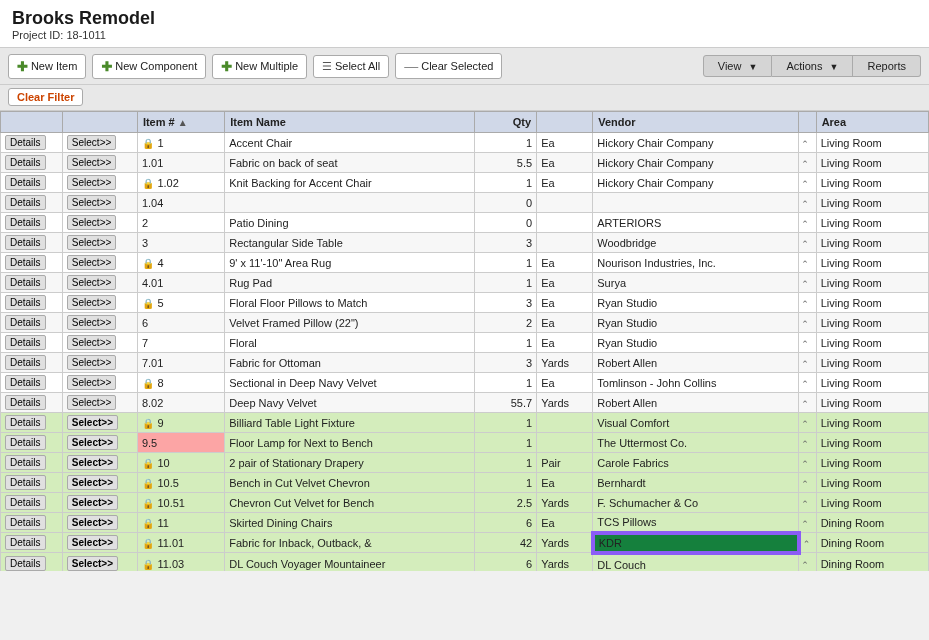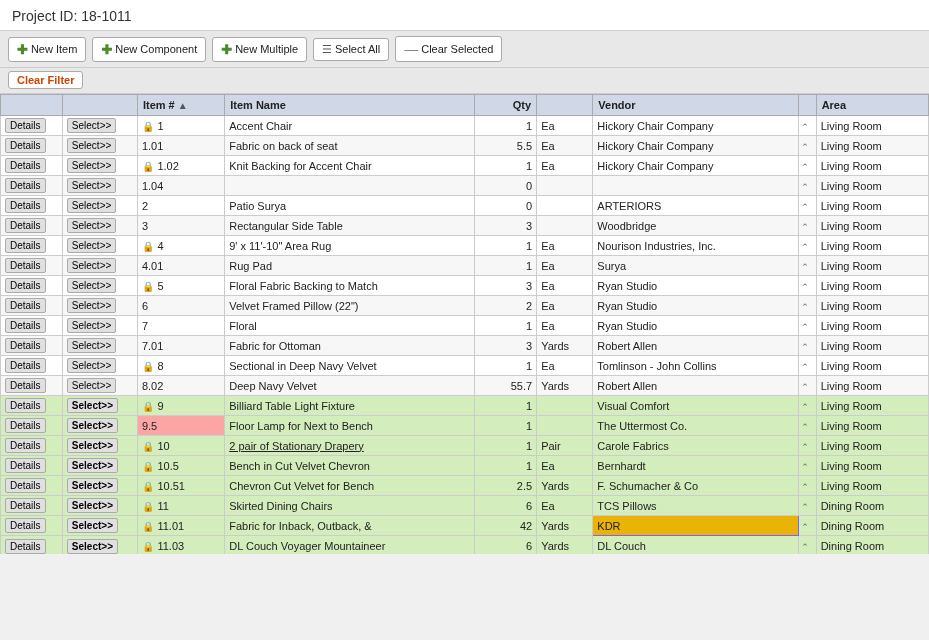--- a/index.html
+++ b/index.html
@@ -7,21 +7,22 @@
     table { width: 100%; border-collapse: collapse; background: white; }
     thead tr th { background: #d0d8e8; border: 1px solid #aaa; padding: 4px 5px; text-align: left; font-size: 11px; font-weight: bold; color: #222; white-space: nowrap; position: sticky; top: 0; z-index: 10; }
     tbody tr td { border: 1px solid #ccc; padding: 2px 4px; font-size: 11px; color: #222; white-space: nowrap; }
     tbody tr:nth-child(even) { background: #f7f7f7; }
     tbody tr:nth-child(odd) { background: #ffffff; }
   </style>
 </head>
 <body>
 
 <div style="background:white; padding:8px 12px 6px 12px; border-bottom:1px solid #ccc;">
-  <div style="font-size:14px; color:#333;">Project ID: 18-1011</div>
+  <div style="font-size:18px; font-weight:bold; color:#1a1a1a;">Brooks Remodel</div>
+  <div style="font-size:11px; color:#333;">Project ID: 18-1011</div>
 </div>
 
 <div style="background:#e8e8e8; padding:5px 8px; display:flex; align-items:center; gap:6px; border-bottom:1px solid #ccc;">
   <button style="display:flex;align-items:center;gap:3px;padding:4px 8px;background:white;border:1px solid #aaa;border-radius:3px;cursor:pointer;font-size:11px;color:#222;white-space:nowrap;">
     <span style="color:#4a8a2a;font-weight:bold;font-size:13px;">✚</span>
     <span>New Item</span>
   </button>
   <button style="display:flex;align-items:center;gap:3px;padding:4px 8px;background:white;border:1px solid #aaa;border-radius:3px;cursor:pointer;font-size:11px;color:#222;white-space:nowrap;">
     <span style="color:#4a8a2a;font-weight:bold;font-size:13px;">✚</span>
     <span>New Component</span>
@@ -32,20 +33,33 @@
   </button>
   <button style="display:flex;align-items:center;gap:3px;padding:4px 8px;background:white;border:1px solid #aaa;border-radius:3px;cursor:pointer;font-size:11px;color:#222;white-space:nowrap;">
     <span style="color:#555;font-size:11px;">☰</span>
     <span>Select All</span>
   </button>
   <button style="display:flex;align-items:center;gap:3px;padding:4px 8px;background:white;border:1px solid #aaa;border-radius:3px;cursor:pointer;font-size:11px;color:#222;white-space:nowrap;">
     <span style="color:#888;font-size:14px;">—</span>
     <span>Clear Selected</span>
   </button>
   <div style="flex:1;"></div>
+  <div style="display:flex;">
+    <button style="padding:4px 14px;background:#d5d5d5;border:1px solid #aaa;border-radius:3px 0 0 3px;font-size:11px;cursor:pointer;color:#222;white-space:nowrap;">
+      <span>View</span>
+      <span style="font-size:9px;margin-left:4px;">▼</span>
+    </button>
+    <button style="padding:4px 14px;background:#d5d5d5;border:1px solid #aaa;border-left:none;font-size:11px;cursor:pointer;color:#222;white-space:nowrap;">
+      <span>Actions</span>
+      <span style="font-size:9px;margin-left:4px;">▼</span>
+    </button>
+    <button style="padding:4px 14px;background:#d5d5d5;border:1px solid #aaa;border-left:none;border-radius:0 3px 3px 0;font-size:11px;cursor:pointer;color:#222;white-space:nowrap;">
+      <span>Reports</span>
+    </button>
+  </div>
 </div>
 
 <div style="background:#e8e8e8; padding:3px 8px 4px 8px; border-bottom:1px solid #ccc;">
   <button style="display:inline-flex;align-items:center;padding:2px 8px;background:white;border:1px solid #aaa;border-radius:3px;font-size:11px;color:#cc4400;cursor:pointer;font-weight:bold;">
     <span>Clear Filter</span>
   </button>
 </div>
 
 <div style="overflow-y:auto; height:460px;">
   <table style="width:100%;border-collapse:collapse;background:white;">
@@ -124,21 +138,21 @@
     <td style="border:1px solid #ccc;padding:2px 4px;background:#f7f7f7;">Living Room</td>
   </tr>
         <tr style="background: rgb(255, 255, 255);">
     <td style="border:1px solid #ccc;padding:2px 4px;background:#ffffff;">
       <button style="padding:1px 4px;background:#e0e0e0;border:1px solid #aaa;border-radius:2px;cursor:pointer;font-size:10px;">Details</button>
     </td>
     <td style="border:1px solid #ccc;padding:2px 4px;background:#ffffff;">
       <button style="padding:1px 4px;background:#e0e0e0;border:1px solid #aaa;border-radius:2px;cursor:pointer;font-size:10px;">Select&gt;&gt;</button>
     </td>
     <td style="border:1px solid #ccc;padding:2px 4px;background:#ffffff;"> 2</td>
-    <td style="border:1px solid #ccc;padding:2px 4px;background:#ffffff;">Patio Surya</td>
+    <td style="border:1px solid #ccc;padding:2px 4px;background:#ffffff;">Patio Dining</td>
     <td style="border:1px solid #ccc;padding:2px 4px;text-align:right;background:#ffffff;">0</td>
     <td style="border:1px solid #ccc;padding:2px 4px;background:#ffffff;"></td>
     <td style="border:1px solid #ccc;padding:2px 4px;background:#ffffff;">ARTERIORS</td>
     <td style="border:1px solid #ccc;padding:2px 2px;background:#ffffff;"><span style="color:#666;font-size:9px;">⌃</span></td>
     <td style="border:1px solid #ccc;padding:2px 4px;background:#ffffff;">Living Room</td>
   </tr>
         <tr style="background: rgb(247, 247, 247);">
     <td style="border:1px solid #ccc;padding:2px 4px;background:#f7f7f7;">
       <button style="padding:1px 4px;background:#e0e0e0;border:1px solid #aaa;border-radius:2px;cursor:pointer;font-size:10px;">Details</button>
     </td>
@@ -184,21 +198,21 @@
     <td style="border:1px solid #ccc;padding:2px 4px;background:#f7f7f7;">Living Room</td>
   </tr>
         <tr style="background: rgb(255, 255, 255);">
     <td style="border:1px solid #ccc;padding:2px 4px;background:#ffffff;">
       <button style="padding:1px 4px;background:#e0e0e0;border:1px solid #aaa;border-radius:2px;cursor:pointer;font-size:10px;">Details</button>
     </td>
     <td style="border:1px solid #ccc;padding:2px 4px;background:#ffffff;">
       <button style="padding:1px 4px;background:#e0e0e0;border:1px solid #aaa;border-radius:2px;cursor:pointer;font-size:10px;">Select&gt;&gt;</button>
     </td>
     <td style="border:1px solid #ccc;padding:2px 4px;background:#ffffff;"><span style="color:#666;font-size:10px;">🔒</span> 5</td>
-    <td style="border:1px solid #ccc;padding:2px 4px;background:#ffffff;">Floral Fabric Backing to Match</td>
+    <td style="border:1px solid #ccc;padding:2px 4px;background:#ffffff;">Floral Floor Pillows to Match</td>
     <td style="border:1px solid #ccc;padding:2px 4px;text-align:right;background:#ffffff;">3</td>
     <td style="border:1px solid #ccc;padding:2px 4px;background:#ffffff;">Ea</td>
     <td style="border:1px solid #ccc;padding:2px 4px;background:#ffffff;">Ryan Studio</td>
     <td style="border:1px solid #ccc;padding:2px 2px;background:#ffffff;"><span style="color:#666;font-size:9px;">⌃</span></td>
     <td style="border:1px solid #ccc;padding:2px 4px;background:#ffffff;">Living Room</td>
   </tr>
         <tr style="background: rgb(247, 247, 247);">
     <td style="border:1px solid #ccc;padding:2px 4px;background:#f7f7f7;">
       <button style="padding:1px 4px;background:#e0e0e0;border:1px solid #aaa;border-radius:2px;cursor:pointer;font-size:10px;">Details</button>
     </td>
@@ -304,21 +318,21 @@
     <td style="border:1px solid #ccc;padding:2px 4px;background:#d4edbc;">Living Room</td>
   </tr>
         <tr style="background: rgb(212, 237, 188);">
     <td style="border:1px solid #ccc;padding:2px 4px;background:#d4edbc;">
       <button style="padding:1px 4px;background:#e0e0e0;border:1px solid #aaa;border-radius:2px;cursor:pointer;font-size:10px;">Details</button>
     </td>
     <td style="border:1px solid #ccc;padding:2px 4px;background:#d4edbc;">
       <button style="padding:1px 4px;background:#e0e0e0;border:1px solid #aaa;border-radius:2px;cursor:pointer;font-size:10px;font-weight:bold;">Select&gt;&gt;</button>
     </td>
     <td style="border:1px solid #ccc;padding:2px 4px;background:#d4edbc;"><span style="color:#666;font-size:10px;">🔒</span> 10</td>
-    <td style="border:1px solid #ccc;padding:2px 4px;background:#d4edbc;text-decoration:underline;">2 pair of Stationary Drapery</td>
+    <td style="border:1px solid #ccc;padding:2px 4px;background:#d4edbc;">2 pair of Stationary Drapery</td>
     <td style="border:1px solid #ccc;padding:2px 4px;text-align:right;background:#d4edbc;">1</td>
     <td style="border:1px solid #ccc;padding:2px 4px;background:#d4edbc;">Pair</td>
     <td style="border:1px solid #ccc;padding:2px 4px;background:#d4edbc;">Carole Fabrics</td>
     <td style="border:1px solid #ccc;padding:2px 2px;background:#d4edbc;"><span style="color:#666;font-size:9px;">⌃</span></td>
     <td style="border:1px solid #ccc;padding:2px 4px;background:#d4edbc;">Living Room</td>
   </tr>
         <tr style="background: rgb(212, 237, 188);">
     <td style="border:1px solid #ccc;padding:2px 4px;background:#d4edbc;">
       <button style="padding:1px 4px;background:#e0e0e0;border:1px solid #aaa;border-radius:2px;cursor:pointer;font-size:10px;">Details</button>
     </td>
@@ -367,21 +381,21 @@
     <td style="border:1px solid #ccc;padding:2px 4px;background:#d4edbc;">
       <button style="padding:1px 4px;background:#e0e0e0;border:1px solid #aaa;border-radius:2px;cursor:pointer;font-size:10px;">Details</button>
     </td>
     <td style="border:1px solid #ccc;padding:2px 4px;background:#d4edbc;">
       <button style="padding:1px 4px;background:#e0e0e0;border:1px solid #aaa;border-radius:2px;cursor:pointer;font-size:10px;font-weight:bold;">Select&gt;&gt;</button>
     </td>
     <td style="border:1px solid #ccc;padding:2px 4px;background:#d4edbc;"><span style="color:#666;font-size:10px;">🔒</span> 11.01</td>
     <td style="border:1px solid #ccc;padding:2px 4px;background:#d4edbc;">Fabric for Inback, Outback, &amp;</td>
     <td style="border:1px solid #ccc;padding:2px 4px;text-align:right;background:#d4edbc;">42</td>
     <td style="border:1px solid #ccc;padding:2px 4px;background:#d4edbc;">Yards</td>
-    <td style="border:1px solid #8b5cf6;padding:2px 4px;background:#eab308;">KDR</td>
+    <td style="border:4px solid #8b5cf6;padding:2px 4px;background:#15803d;">KDR</td>
     <td style="border:1px solid #ccc;padding:2px 2px;background:#d4edbc;"><span style="color:#666;font-size:9px;">⌃</span></td>
     <td style="border:1px solid #ccc;padding:2px 4px;background:#d4edbc;">Dining Room</td>
   </tr>
         <tr style="background: rgb(212, 237, 188);">
     <td style="border:1px solid #ccc;padding:2px 4px;background:#d4edbc;">
       <button style="padding:1px 4px;background:#e0e0e0;border:1px solid #aaa;border-radius:2px;cursor:pointer;font-size:10px;">Details</button>
     </td>
     <td style="border:1px solid #ccc;padding:2px 4px;background:#d4edbc;">
       <button style="padding:1px 4px;background:#e0e0e0;border:1px solid #aaa;border-radius:2px;cursor:pointer;font-size:10px;font-weight:bold;">Select&gt;&gt;</button>
     </td>

